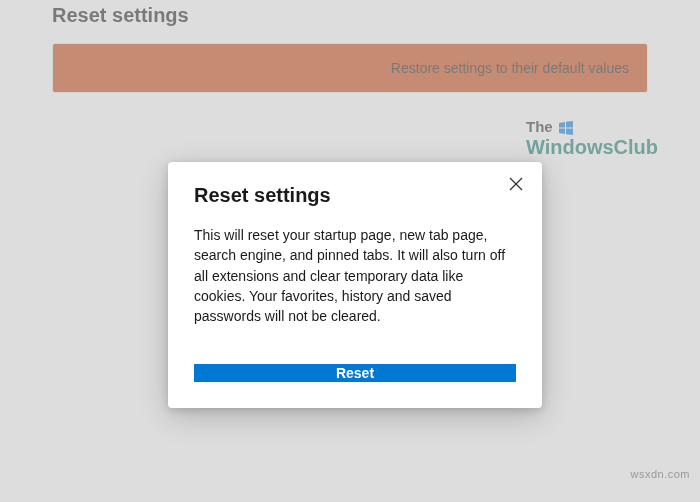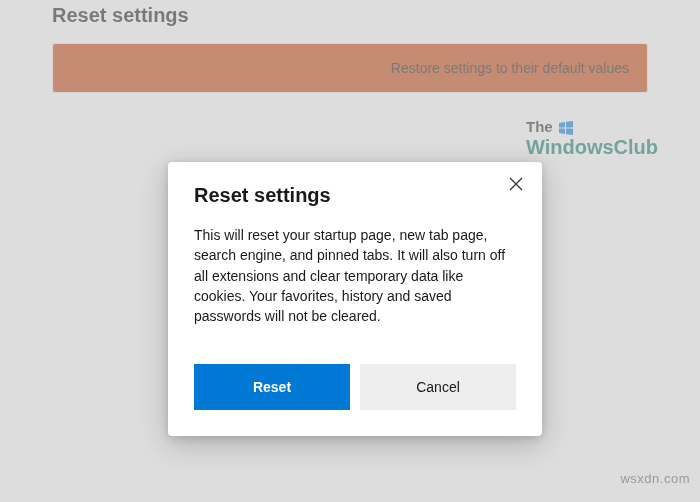--- a/index.html
+++ b/index.html
@@ -104,43 +104,43 @@
       color: #1a1a1a;
       line-height: 1.45;
       margin-bottom: 38px;
     }
     .dialog-actions {
       display: flex;
       gap: 10px;
     }
     .btn {
       flex: 1;
-      height: 46px;
+      height: 18px;
       font-size: 14px;
       border: none;
       cursor: pointer;
       font-family: inherit;
       display: flex;
       align-items: center;
       justify-content: center;
     }
     .btn-primary {
       background: #0078d4;
       color: #fff;
       font-weight: 600;
     }
     .btn-secondary {
       background: #ededed;
       color: #1a1a1a;
     }
     .watermark {
       position: absolute;
-      bottom: 16px;
+      bottom: 22px;
       right: 10px;
-      font-size: 13px;
+      font-size: 11px;
       color: #999;
       z-index: 30;
       letter-spacing: 0.5px;
     }
   </style>
 </head>
 <body>
 
 <div class="page">
   <h1 class="page-title">Reset settings</h1>
@@ -174,17 +174,16 @@
       <svg viewBox="0 0 14 14">
           <line x1="1" y1="1" x2="13" y2="13" stroke="#333" stroke-width="1.2"></line>
           <line x1="13" y1="1" x2="1" y2="13" stroke="#333" stroke-width="1.2"></line>
         </svg>
     </span>
   </div>
   <div class="dialog-title">Reset settings</div>
   <div class="dialog-body">This will reset your startup page, new tab page, search engine, and pinned tabs. It will also turn off all extensions and clear temporary data like cookies. Your favorites, history and saved passwords will not be cleared.</div>
   <div class="dialog-actions">
     <button class="btn btn-primary">Reset</button>
-    <button class="btn btn-secondary">Cancel</button>
   </div>
 </div>
 
 <div class="watermark">wsxdn.com</div>
 
 </body></html>

